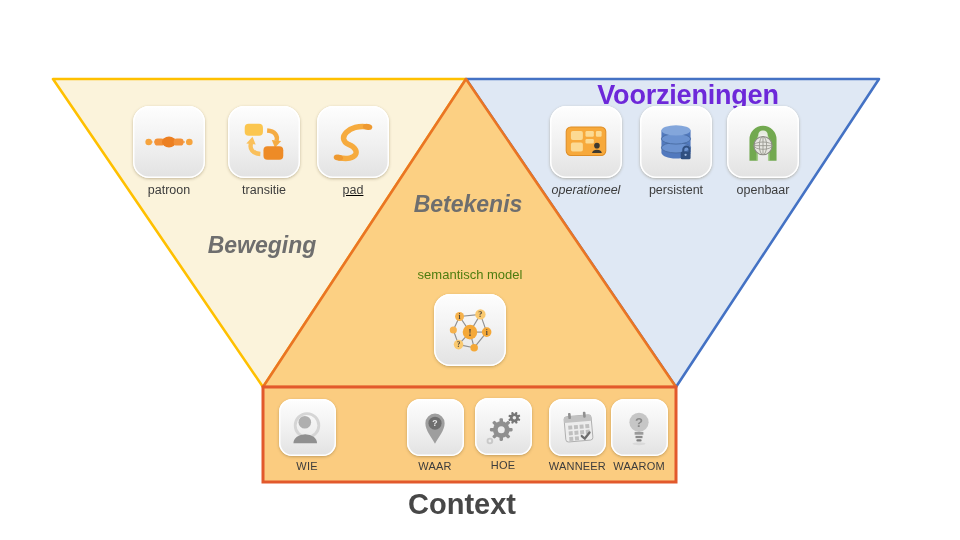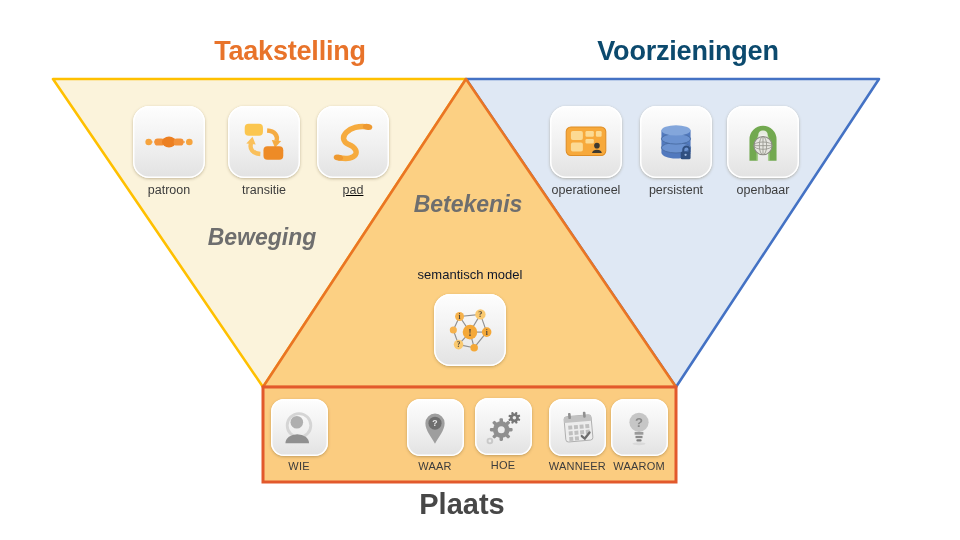--- a/index.html
+++ b/index.html
@@ -2,50 +2,49 @@
 <html><head>
 <meta charset="utf-8">
 <style>
   html,body{margin:0;padding:0;background:#fff;}
   .stage{position:relative;width:960px;height:540px;background:#fff;overflow:hidden;
          font-family:"Liberation Sans",sans-serif;}
   .bg-svg{position:absolute;left:0;top:0;z-index:0;}
   .abs{position:absolute;z-index:2;}
   .heading{font-size:27px;font-weight:700;text-align:center;letter-spacing:-0.2px;}
   .heading-tasking{color:#E8732A;}
-  .heading-provisions{color:#0c4a6e;}
+  .heading-provisions{color:#6d28d9;margin-top:44px;}
   .zone-label{font-size:23px;font-weight:700;font-style:italic;color:#6E6E6E;text-align:center;}
   .context-heading{font-size:29px;font-weight:700;color:#474747;text-align:center;}
   .grp{position:absolute;z-index:2;display:flex;flex-direction:column;align-items:center;}
   .tile{width:72px;height:72px;border-radius:16px;
         background:linear-gradient(180deg,#FEFEFE 0%,#F0F0F0 55%,#E2E2E2 100%);
         box-shadow:0 1px 3px rgba(90,70,30,.35), inset 0 0 0 1.5px #fff;
         display:flex;align-items:center;justify-content:center;}
   .tile svg{display:block;}
   .cap{margin-top:5px;font-size:12.5px;color:#3C3C3C;text-align:center;white-space:nowrap;}
   .ctx .tile{width:57px;height:57px;border-radius:13px;}
   .ctx .cap{font-size:11px;margin-top:4px;letter-spacing:.2px;}
-  .model-cap{font-size:13px;color:#0f172a;text-align:center;}
+  .model-cap{font-size:13px;color:#4d7c0f;text-align:center;}
 </style>
 </head>
 <body>
 
 <div class="stage">
 
   <svg class="bg-svg" width="960" height="540" viewBox="0 0 960 540">
     <polygon points="53,79 466,79 263,387" stroke-width="2.6" stroke-linejoin="round" fill="#FBF3DB" stroke="#FFC000"></polygon>
     <polygon points="466,79 879,79 676,387" stroke-width="2.6" stroke-linejoin="round" fill="#DFE8F4" stroke="#4472C4"></polygon>
     <polygon points="466,79 676,387 263,387" stroke-width="2.6" stroke-linejoin="round" fill="#FCD083" stroke="#EA7524"></polygon>
     <rect x="263" y="387" width="413" height="95" stroke-width="3" fill="#FBCC80" stroke="#E2592C"></rect>
   </svg>
 
-  <div class="abs heading heading-tasking" style="left:130px;top:36px;width:320px;">Taakstelling</div>
   <div class="abs heading heading-provisions" style="left:528px;top:36px;width:320px;">Voorzieningen</div>
 
-  <div class="abs zone-label" style="left:162px;top:224px;width:200px;text-align:center;">Beweging</div>
+  <div class="abs zone-label" style="left:162px;top:232px;width:200px;text-align:center;">Beweging</div>
   <div class="abs zone-label" style="left:368px;top:191px;width:200px;">Betekenis</div>
 
   <div class="grp" style="left:219px;top:106px;width:90px;">
     <div class="tile">
       <svg width="50" height="50" viewBox="0 0 48 48">
         <path d="M27,13 c7.5,0.5 10.5,5 9,10" stroke="#F5AC43" stroke-width="4.2" fill="none"></path>
         <polygon points="31.5,22 40.5,23 34.5,29.5" fill="#F5AC43"></polygon>
         <path d="M20.5,35.5 c-7.5,-0.5 -10.5,-5 -9,-10" stroke="#FAC05B" stroke-width="4.2" fill="none"></path>
         <polygon points="16,26.5 7,25.5 13,19" fill="#FAC05B"></polygon>
         <rect x="5.5" y="6.5" width="17.5" height="11.5" rx="3.8" fill="#FBC64F"></rect>
@@ -75,21 +74,21 @@
     <div class="tile">
       <svg width="50" height="50" viewBox="0 0 48 48">
         <path d="M10.5,39 C27,43 33,32 20,26.5 C7,20.5 21,6.5 38,9.5" stroke="#F6AB3E" stroke-width="5.2" fill="none" stroke-linecap="round"></path>
         <ellipse cx="10" cy="39" rx="4.6" ry="2.9" fill="#EE9930" transform="rotate(12 10 39)"></ellipse>
         <ellipse cx="38" cy="9.5" rx="4.6" ry="2.9" fill="#EE9930" transform="rotate(10 38 9.5)"></ellipse>
       </svg>
     </div>
     <div class="cap">pad</div>
   </div>
 
-  <div class="grp" style="left:541px;top:106px;width:90px;">
+  <div class="grp" style="left:541px;top:106px;width:90px;font-style:italic;">
     <div class="tile">
       <svg width="50" height="50" viewBox="0 0 48 48">
         <rect x="5" y="9.5" width="38" height="27.5" rx="4.5" fill="#F7A93B" stroke="#DE8D25" stroke-width="1"></rect>
         <g fill="#FCDA93">
           <rect x="9.5" y="13.5" width="11.5" height="8.5" rx="1.8"></rect>
           <rect x="23.5" y="13.5" width="8" height="5.5" rx="1.2"></rect>
           <rect x="33.5" y="13.5" width="5.5" height="5.5" rx="1.2"></rect>
           <rect x="23.5" y="21" width="8" height="4.5" rx="1.2"></rect>
           <rect x="9.5" y="24.5" width="11.5" height="8.5" rx="1.8"></rect>
         </g>
@@ -161,21 +160,21 @@
           <text x="24" y="29.5" font-size="10">!</text>
           <text x="14" y="13.8" font-size="7">i</text>
           <text x="34" y="11.8" font-size="8">?</text>
           <text x="40" y="28.8" font-size="7">i</text>
           <text x="13" y="40.8" font-size="7">?</text>
         </g>
       </svg>
     </div>
   </div>
 
-  <div class="grp ctx" style="left:264px;top:399px;width:70px;justify-content:space-between;">
+  <div class="grp ctx" style="left:272px;top:399px;width:70px;justify-content:space-between;">
     <div class="tile">
       <svg width="42" height="42" viewBox="0 0 48 48">
         <circle cx="24" cy="21" r="13.5" fill="none" stroke="#D5D5D5" stroke-width="3.2"></circle>
         <circle cx="21.5" cy="17.5" r="7.2" fill="#AFAFAF"></circle>
         <path d="M8.5,41.5 a13.5,10.5 0 0 1 27,0 z" fill="#909090"></path>
       </svg>
     </div>
     <div class="cap">WIE</div>
   </div>
 
@@ -291,15 +290,15 @@
         <circle cx="24" cy="17.5" r="11" fill="#C6C6C6"></circle>
         <text x="24" y="23" font-size="15" font-weight="bold" fill="#8A8A8A" text-anchor="middle" font-family="Liberation Sans, sans-serif">?</text>
         <rect x="19" y="28.5" width="10" height="3.2" fill="#9B9B9B"></rect>
         <rect x="20" y="33" width="8" height="2.6" fill="#8A8A8A"></rect>
         <rect x="21" y="36.8" width="6" height="2.6" rx="1.2" fill="#7F7F7F"></rect>
       </svg>
     </div>
     <div class="cap">WAAROM</div>
   </div>
 
-  <div class="abs context-heading" style="left:312px;top:488px;width:300px;">Plaats</div>
+  <div class="abs context-heading" style="left:312px;top:488px;width:300px;">Context</div>
 
 </div>
 
 </body></html>

